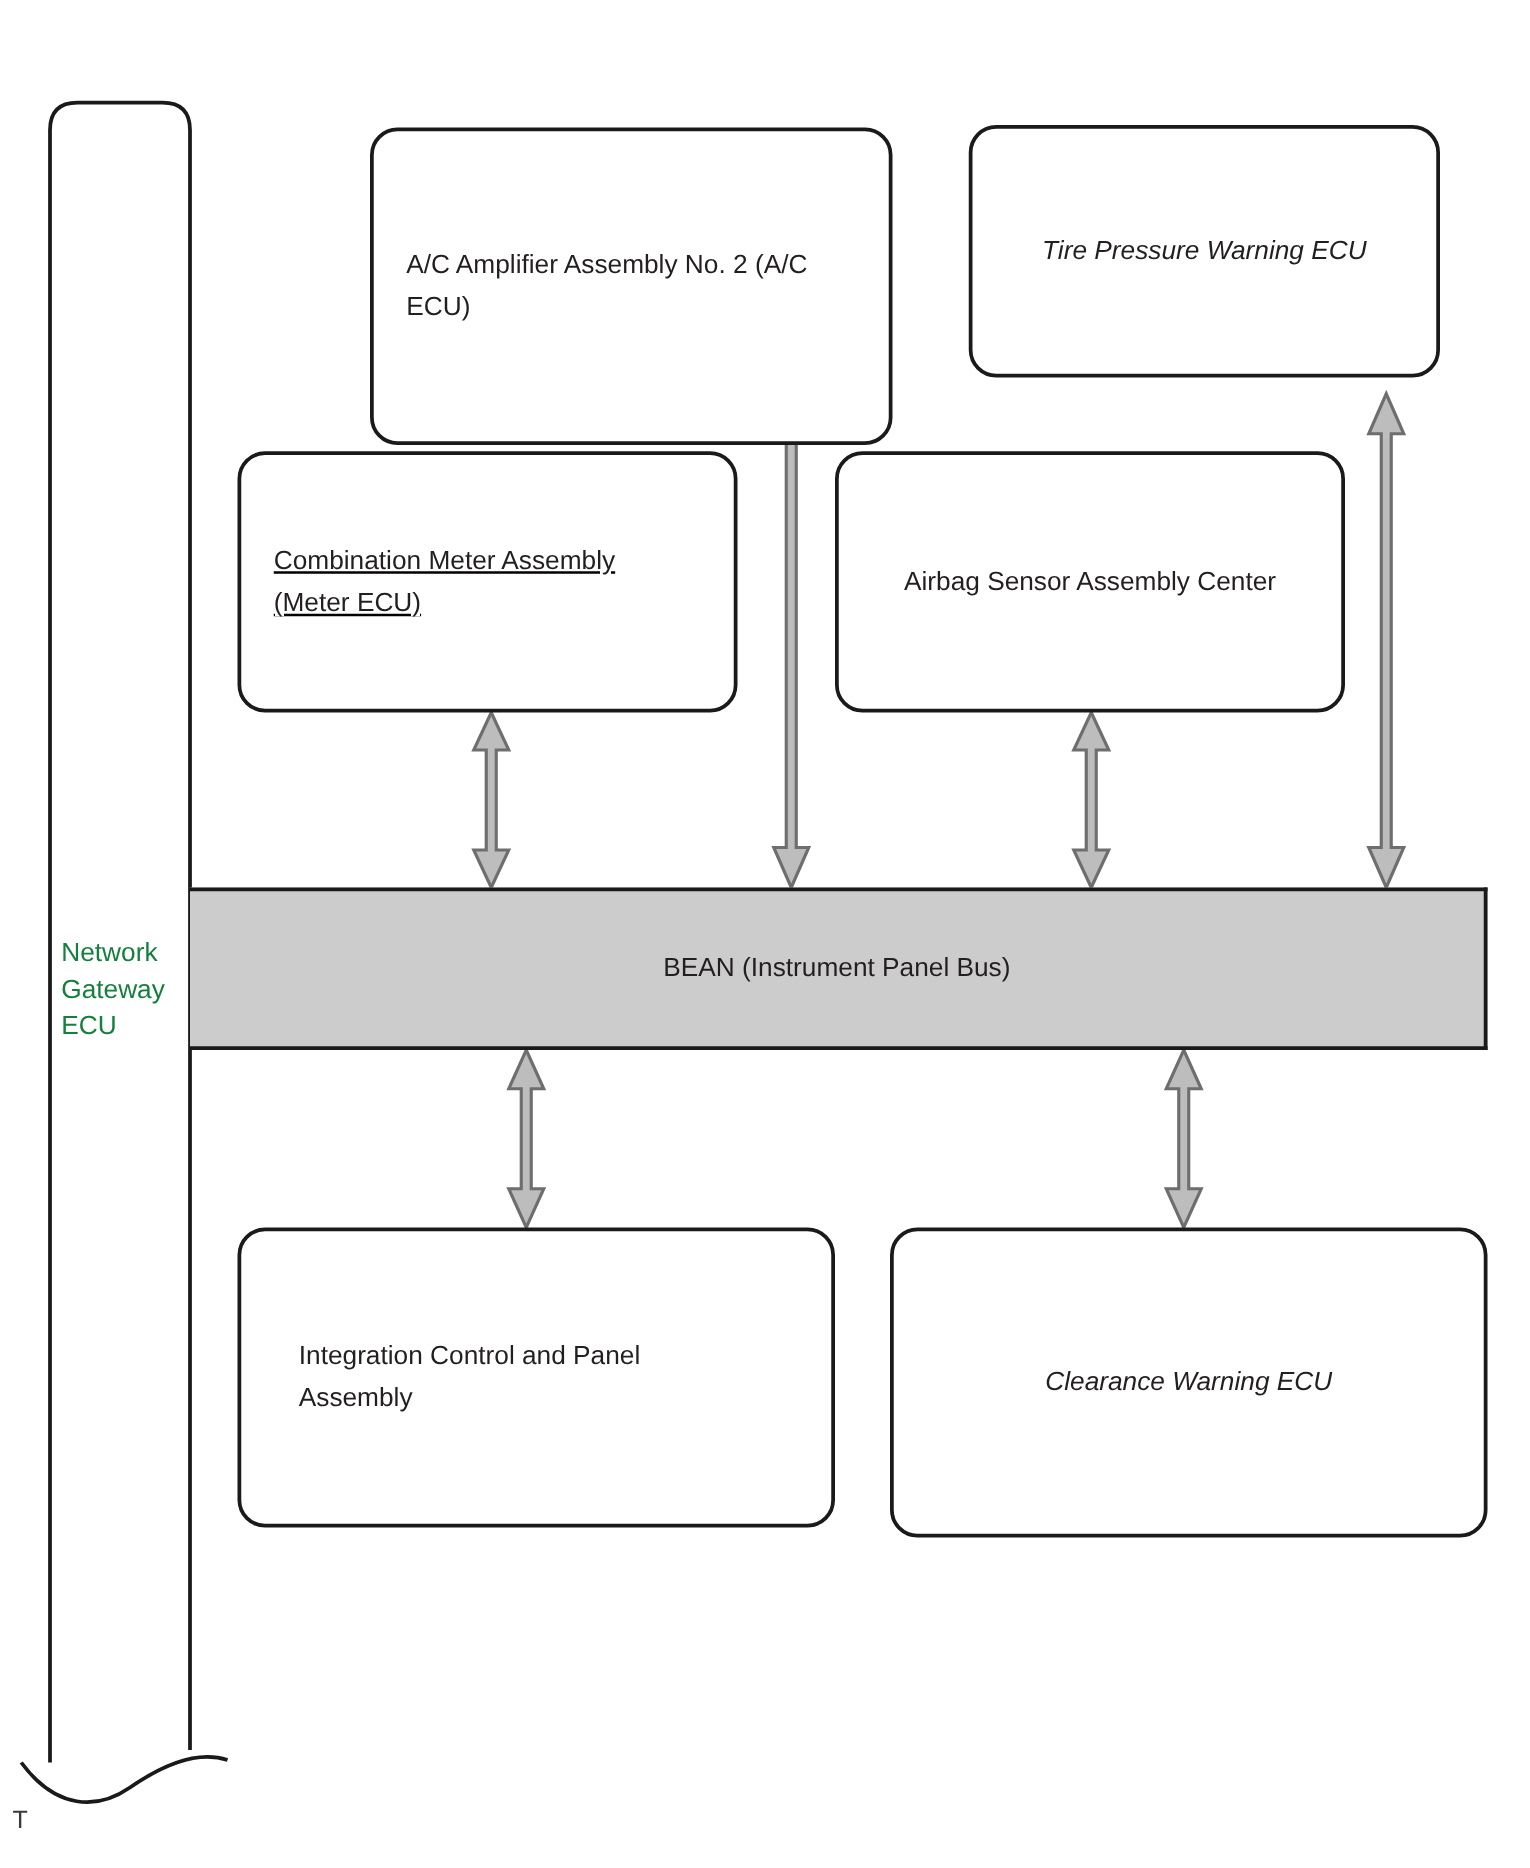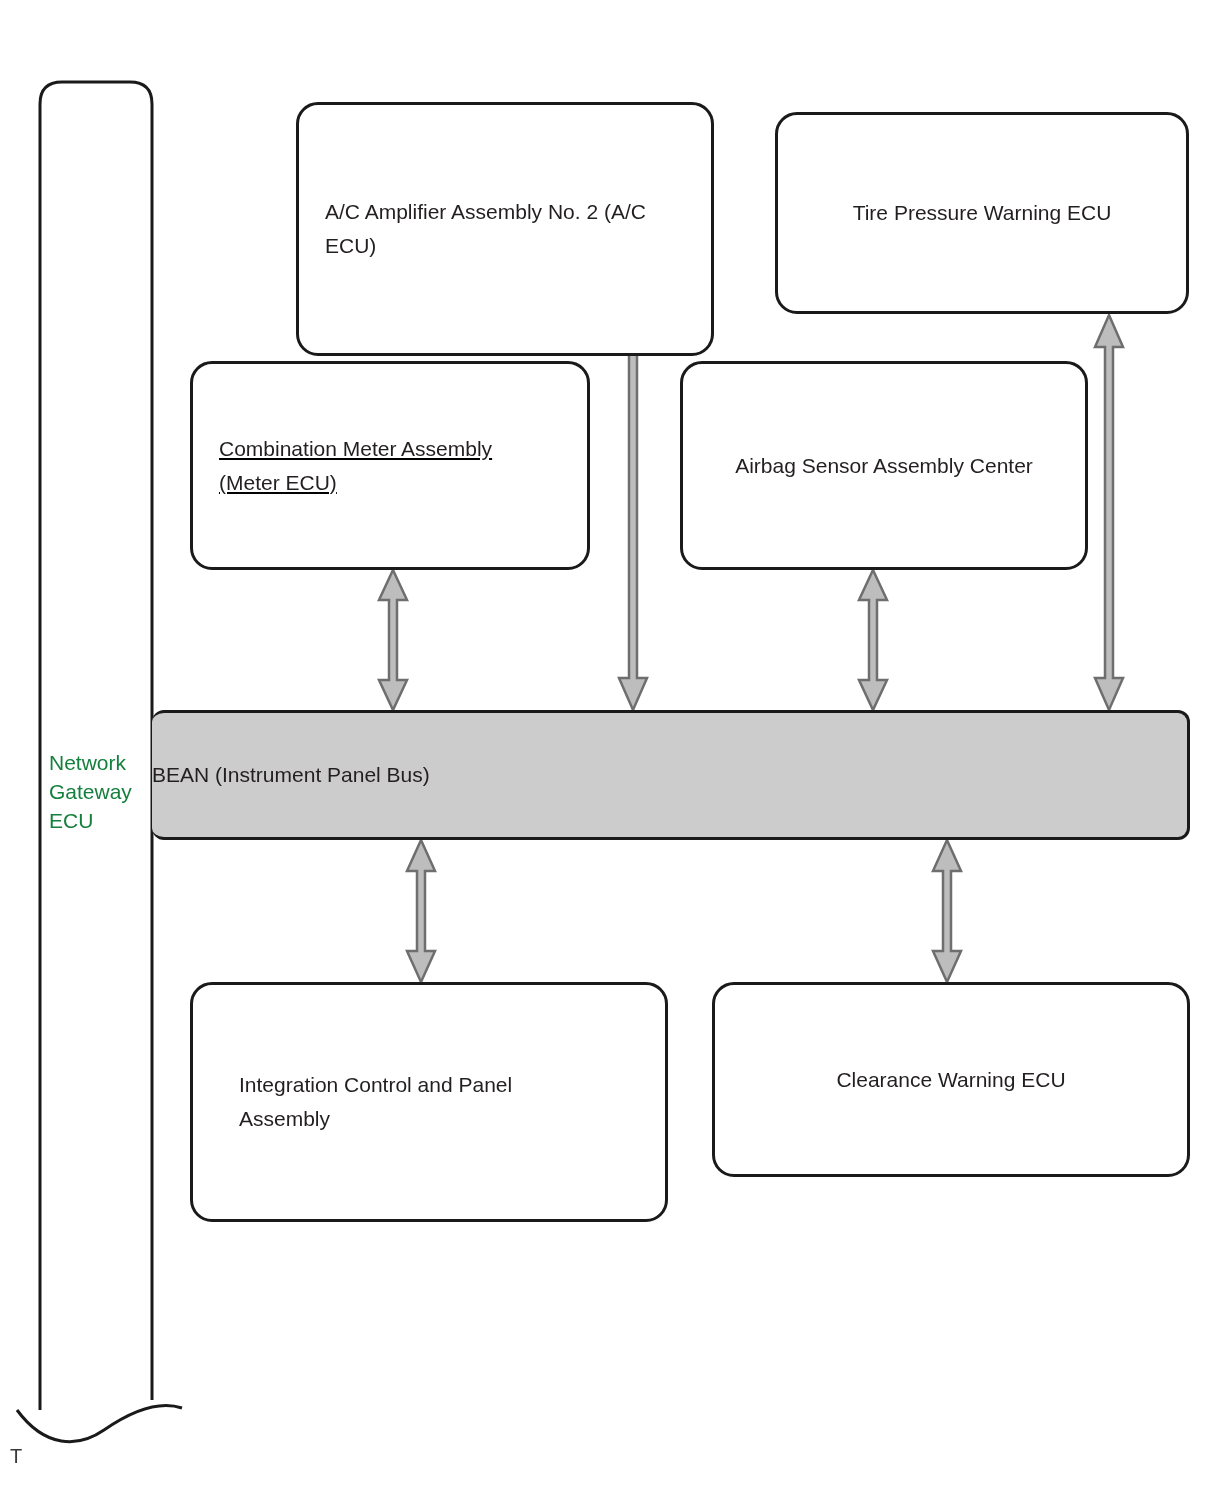--- a/index.html
+++ b/index.html
@@ -70,22 +70,21 @@
     top: 710px;
     width: 1038px;
     height: 130px;
     box-sizing: border-box;
     background: #cccccc;
     border-top: 3px solid #1a1a1a;
     border-bottom: 3px solid #1a1a1a;
     border-right: 3px solid #1a1a1a;
     display: flex;
     align-items: center;
-    justify-content: flex-start;
-    border-radius: 12px;
+    justify-content: center;
   }
   #bus-label {
     font-size: 21px;
     color: #231f20;
     text-align: center;
   }
   #corner-mark {
     position: absolute;
     left: 10px;
     top: 1446px;
@@ -140,37 +139,37 @@
 
   <div id="bus-bar">
     <span id="bus-label">BEAN (Instrument Panel Bus)</span>
   </div>
 
   <div class="node-box" style="left:296px; top:102px; width:418px; height:254px;">
     <div class="node-label left nowrap-overflow">A/C Amplifier Assembly No. 2 (A/C
 ECU)</div>
   </div>
 
-  <div class="node-box" style="left:775px; top:112px; width:414px; height:202px;">
+  <div class="node-box" style="left:775px; top:100px; width:377px; height:202px;font-style:italic;">
     <div class="node-label center">Tire Pressure Warning ECU</div>
   </div>
 
   <div class="node-box" style="left:190px; top:361px; width:400px; height:209px;text-decoration:underline;">
     <div class="node-label left">Combination Meter Assembly
 (Meter ECU)</div>
   </div>
 
-  <div class="node-box" style="left:668px; top:361px; width:408px; height:209px;margin-left:12px;">
+  <div class="node-box" style="left:668px; top:361px; width:408px; height:209px;">
     <div class="node-label center">Airbag Sensor Assembly Center</div>
   </div>
 
   <div class="node-box" style="left:190px; top:982px; width:478px; height:240px;padding-left:20px;">
     <div class="node-label left">Integration Control and Panel
 Assembly</div>
   </div>
 
-  <div class="node-box" style="left:712px; top:982px; width:478px; height:195px;">
+  <div class="node-box" style="left:712px; top:982px; width:478px; height:248px;font-style:italic;">
     <div class="node-label center">Clearance Warning ECU</div>
   </div>
 
   <div id="corner-mark">T</div>
 
 </div>
 
 </body></html>

